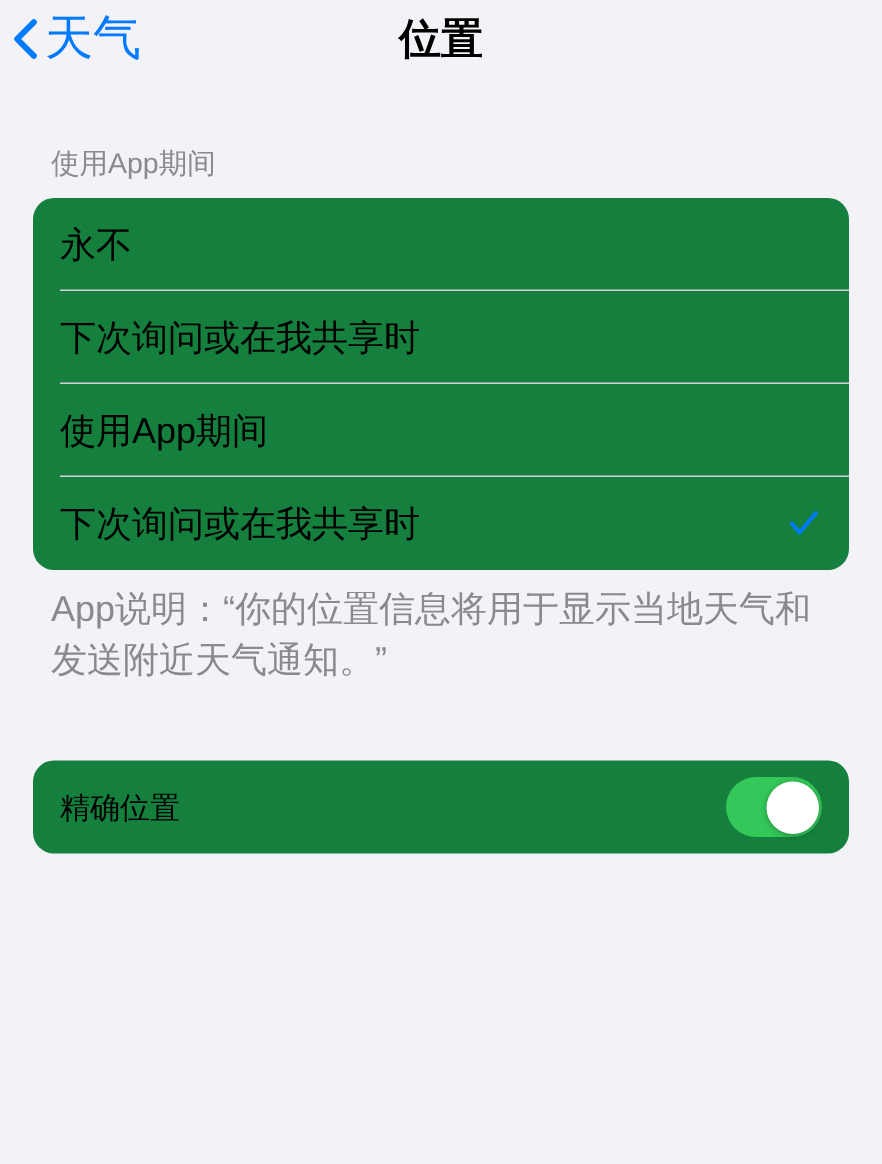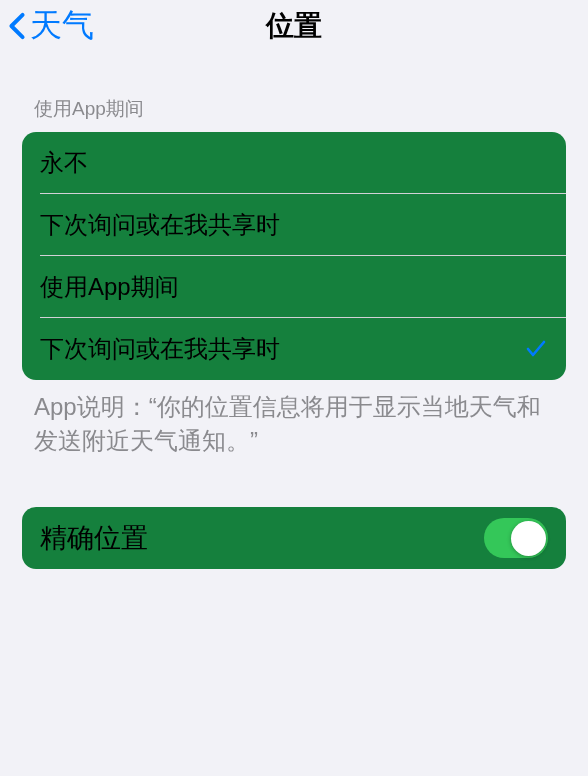--- a/index.html
+++ b/index.html
@@ -89,21 +89,21 @@
     }
     .toggle-group {
       margin-top: 50px;
     }
     .toggle-item {
       display: flex;
       align-items: center;
       justify-content: space-between;
       min-height: 62px;
       padding: 0 18px;
-      font-size: 27px;
+      font-size: 20px;
       color: #000;
     }
     .toggle-switch {
       width: 64px;
       height: 40px;
       background-color: #34c759;
       border-radius: 20px;
       position: relative;
       cursor: pointer;
     }

